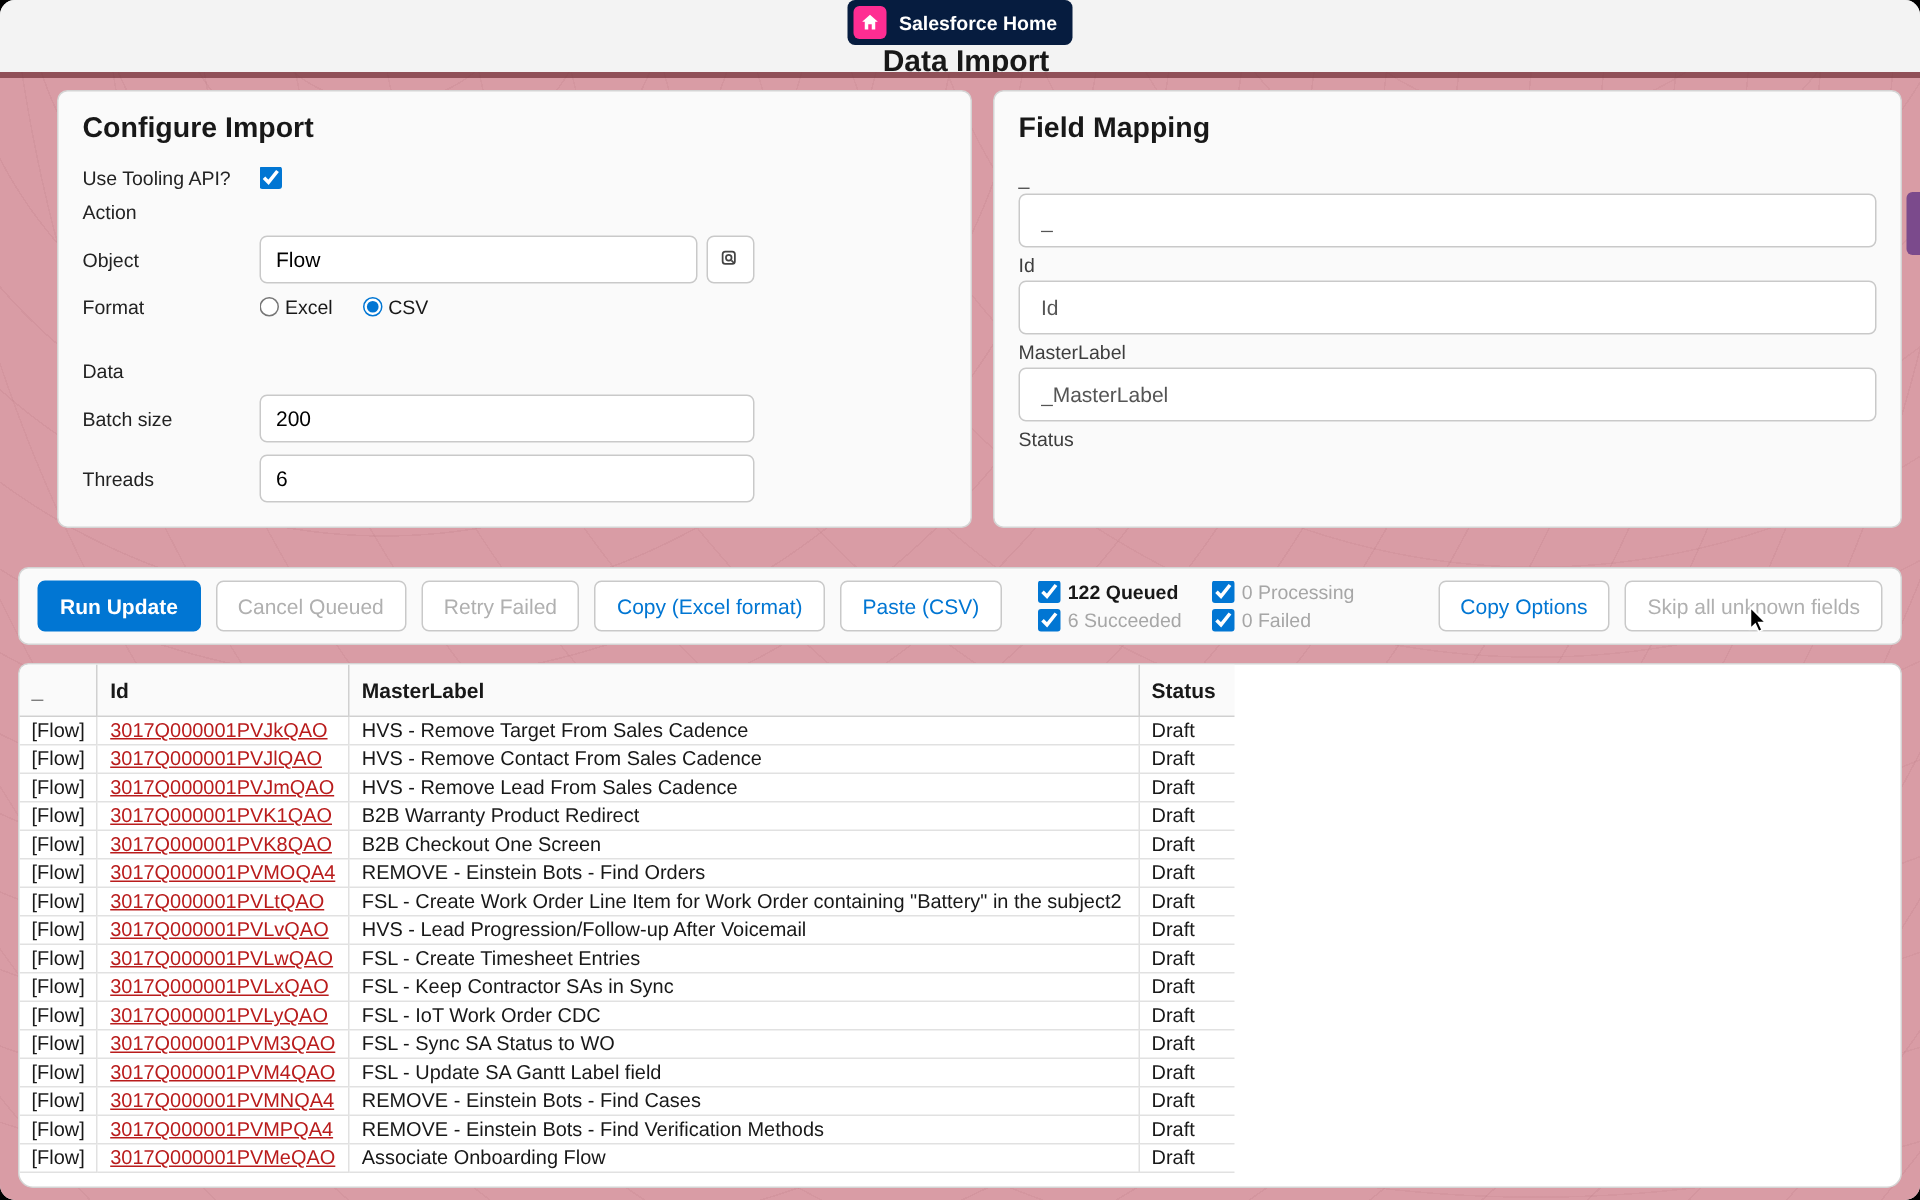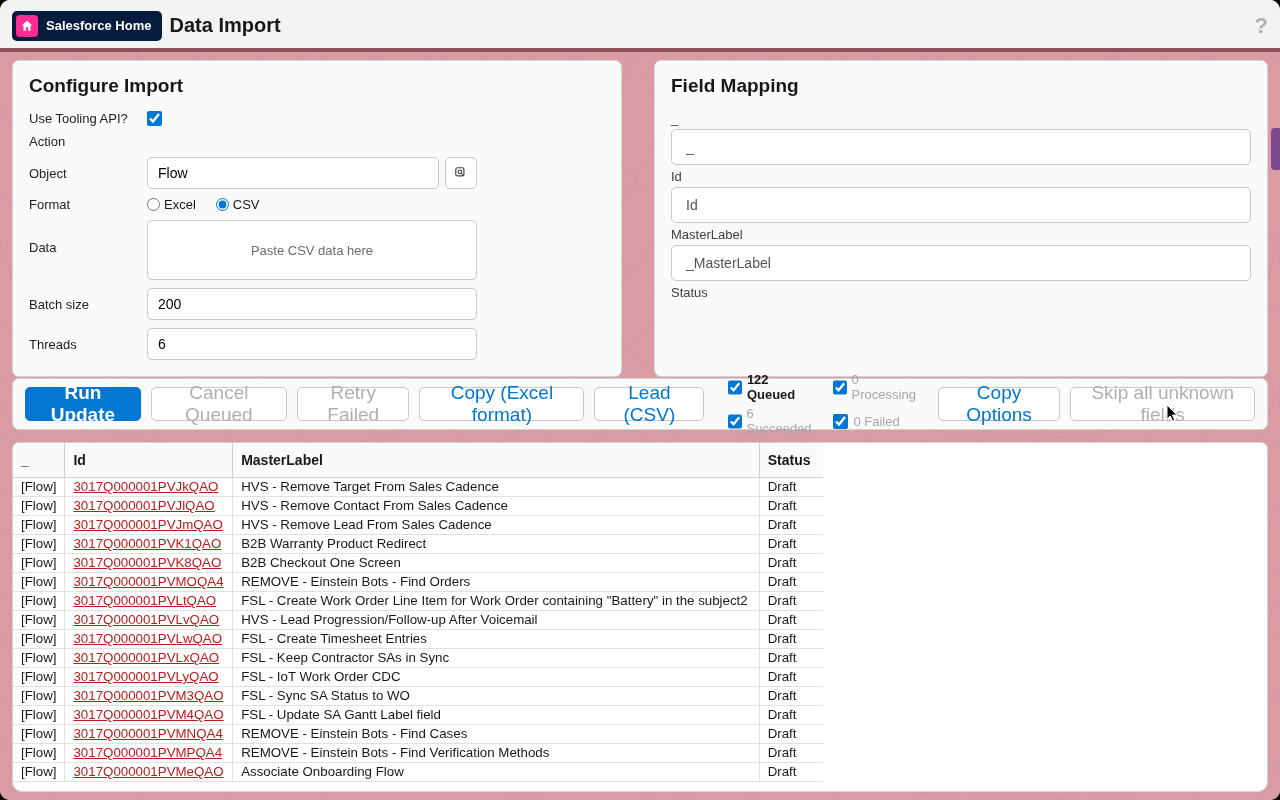--- a/index.html
+++ b/index.html
@@ -1,50 +1,50 @@
 <!DOCTYPE html>
 <html><head>
 <meta charset="utf-8">
 <style>
   * { box-sizing: border-box; margin: 0; padding: 0; }
   html, body { width: 1280px; height: 800px; font-family: -apple-system, "Segoe UI", Arial, sans-serif; font-size: 13px; color: #181818; overflow: hidden; background: #000; }
   .viewport { width: 1280px; height: 800px; background: #e5e5e5; position: relative; border-radius: 10px; overflow: hidden; }
   
-  .topbar { height: 52px; background: #f3f3f3; border-bottom: 1px solid #d8d8d8; display: flex; align-items: center; padding: 0 12px; }
+  .topbar { height: 52px; background: #f3f3f3; border-bottom: 1px solid #d8d8d8; display: flex; align-items: center; padding: 0 12px; flex-direction: column; }
   .home-pill { display: flex; align-items: center; background: #061c3f; color: #fff; border-radius: 5px; padding: 4px 10px 4px 4px; font-size: 13px; font-weight: 600; }
   .home-pill .icon { width: 22px; height: 22px; background: #ff2d92; border-radius: 4px; display: flex; align-items: center; justify-content: center; margin-right: 8px; }
   .home-pill .icon svg { width: 14px; height: 14px; }
   .topbar-title { font-size: 20px; font-weight: 700; margin-left: 8px; }
   .help-icon { margin-left: auto; color: #b0b0b0; font-size: 22px; font-weight: 700; cursor: pointer; }
   
   .band { position: absolute; top: 48px; left: 0; right: 0; bottom: 0; background: linear-gradient(#905058 0 4px, #d99ca5 4px); }
   .band::before { content: ""; position: absolute; inset: 0; background:
       repeating-radial-gradient(circle at 20% -10%, rgba(120,50,60,0.12) 0 1px, transparent 1px 48px),
       repeating-radial-gradient(circle at 80% -20%, rgba(120,50,60,0.10) 0 1px, transparent 1px 60px);
       opacity:.5; }
   
-  .cards { position: absolute; top: 60px; left: 12px; right: 12px; display: flex; gap: 32px; }
+  .cards { position: absolute; top: 60px; left: 0; right: 12px; display: flex; gap: 14px; padding-left: 38px; }
   .card { background: #fafafa; border: 1px solid #d4d4d4; border-radius: 7px; padding: 14px 16px 16px; flex: 1; }
   .card h2 { font-size: 19px; font-weight: 700; margin-bottom: 14px; }
   .form-row { display: flex; align-items: center; margin-bottom: 8px; }
   .form-row .label { width: 118px; font-size: 13px; color: #222; }
   .form-row .ctrl { flex: 1; display: flex; align-items: center; gap: 6px; }
   .form-row .ctrl input[type=text], .form-row .ctrl select, .form-row .ctrl .textbox { width: 100%; max-width: 330px; height: 32px; border: 1px solid #c9c9c9; border-radius: 5px; padding: 0 10px; font-size: 14px; background: #fff; }
   .form-row .ctrl select { max-width: 330px; }
   .lookup-btn { width: 32px; height: 32px; border: 1px solid #c9c9c9; border-radius: 5px; background: #fff; display: flex; align-items: center; justify-content: center; cursor: pointer; }
   .lookup-btn svg { width: 14px; height: 14px; }
   .radio { display:inline-flex; align-items:center; gap:4px; margin-right:14px;}
   .radio input { accent-color:#0176d3; }
   .checkbox-blue { width:15px;height:15px;accent-color:#0176d3; }
   .data-area { width: 330px; height: 60px; border: 1px solid #c9c9c9; border-radius: 5px; background:#fff; color:#6c6c6c; display:flex;align-items:center;justify-content:center; font-size:13px; }
   .map-label { font-size:13px; color:#3e3e3e; margin-top:4px; margin-bottom:3px;}
   .map-input { width:100%; height:36px; border:1px solid #c9c9c9; border-radius:5px; padding:0 14px; font-size:14px; background:#fff; color:#555; }
   
   .actionbar { position:absolute; top:378px; left:12px; right:12px; height:52px; background:#fafafa; border:1px solid #d4d4d4; border-radius:7px; display:flex; align-items:center; padding:0 12px; gap:10px; }
-  .btn { height:34px; padding:0 14px; border-radius:5px; border:1px solid #c9c9c9; background:#fff; font-size:19px; cursor:pointer; display:inline-flex; align-items:center; }
+  .btn { height:34px; padding:0 14px; border-radius:5px; border:1px solid #c9c9c9; background:#fff; font-size:14px; cursor:pointer; display:inline-flex; align-items:center; }
   .btn.primary { background:#0176d3; color:#fff; border-color:#0176d3; font-weight:600;}
   .btn.disabled { color:#b0b0b0; cursor:default; }
   .btn.link { color:#0176d3; }
   .status-block { display:grid; grid-template-columns:auto auto; column-gap:20px; row-gap:4px; margin-left:14px;}
   .status-item { display:flex; align-items:center; gap:5px; font-size:13px;}
   .status-item .chk { width:15px;height:15px;accent-color:#0176d3;}
   .status-item.bold { font-weight:700;}
   .status-item.muted { color:#a6a6a6;}
   .spacer { flex:1; }
   
@@ -120,23 +120,20 @@
             </label>
           <label class="radio">
               <input type="radio" name="fmt" checked="" style=""> 
               <span>CSV</span>
             </label>
         </div>
       </div>
 
       <div class="form-row" style="align-items:flex-start;">
         <div class="label" style="padding-top:20px">Data</div>
-        <div class="ctrl">
-          <div class="data-area">Paste CSV data here</div>
-        </div>
       </div>
 
       <div class="form-row">
         <div class="label">Batch size</div>
         <div class="ctrl">
             <input type="text" value="200" style="">
           </div>
       </div>
 
       <div class="form-row" style="margin-bottom:0">
@@ -151,21 +148,21 @@
       <h2>Field Mapping</h2>
       <div id="mapping-list"><div class="map-label">_</div><input class="map-input" value="_" style=""><div class="map-label">Id</div><input class="map-input" value="Id" style=""><div class="map-label">MasterLabel</div><input class="map-input" value="_MasterLabel" style=""><div class="map-label">Status</div></div>
     </div>
   </div>
 
   <div class="actionbar">
     <button class="btn primary">Run Update</button>
     <button class="btn disabled">Cancel Queued</button>
     <button class="btn disabled">Retry Failed</button>
     <button class="btn link">Copy (Excel format)</button>
-    <button class="btn link">Lead (CSV)</button>
+    <button class="btn link">Paste (CSV)</button>
 
     <div class="status-block">
       <div class="status-item bold">
           <input type="checkbox" class="chk" checked="" style="">
           <span>122 Queued</span>
         </div>
       <div class="status-item muted">
           <input type="checkbox" class="chk" checked="" style="">
           <span>0 Processing</span>
         </div>

